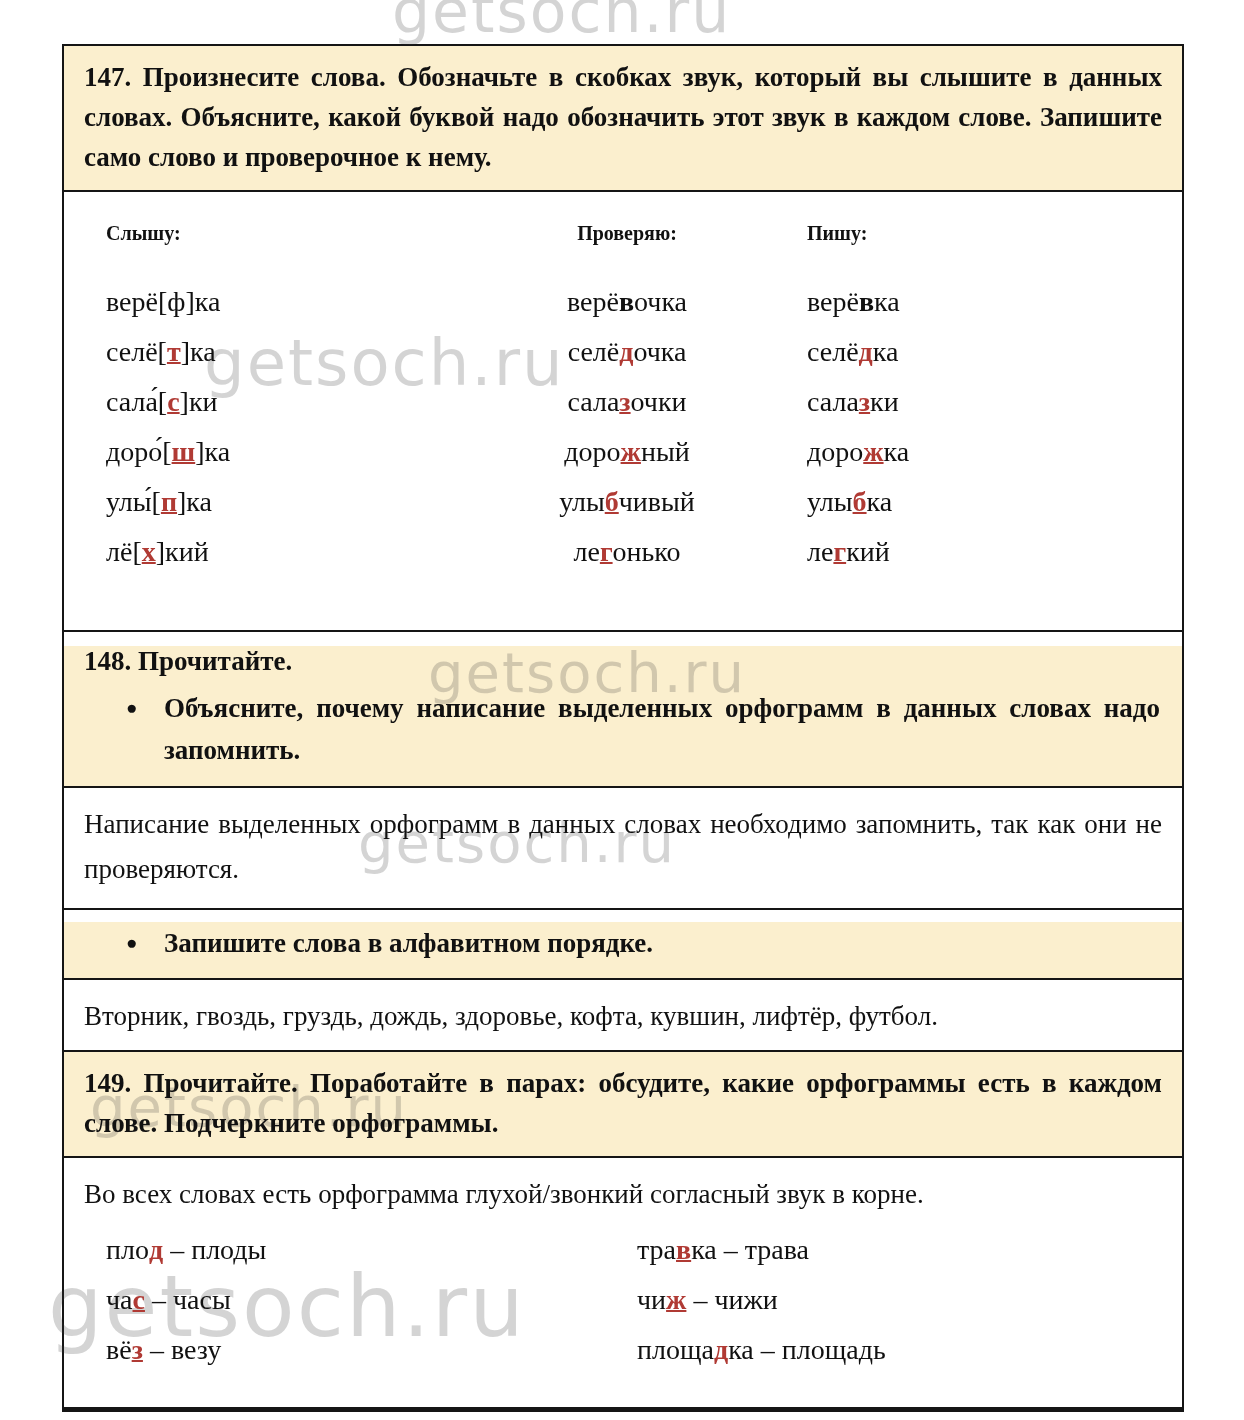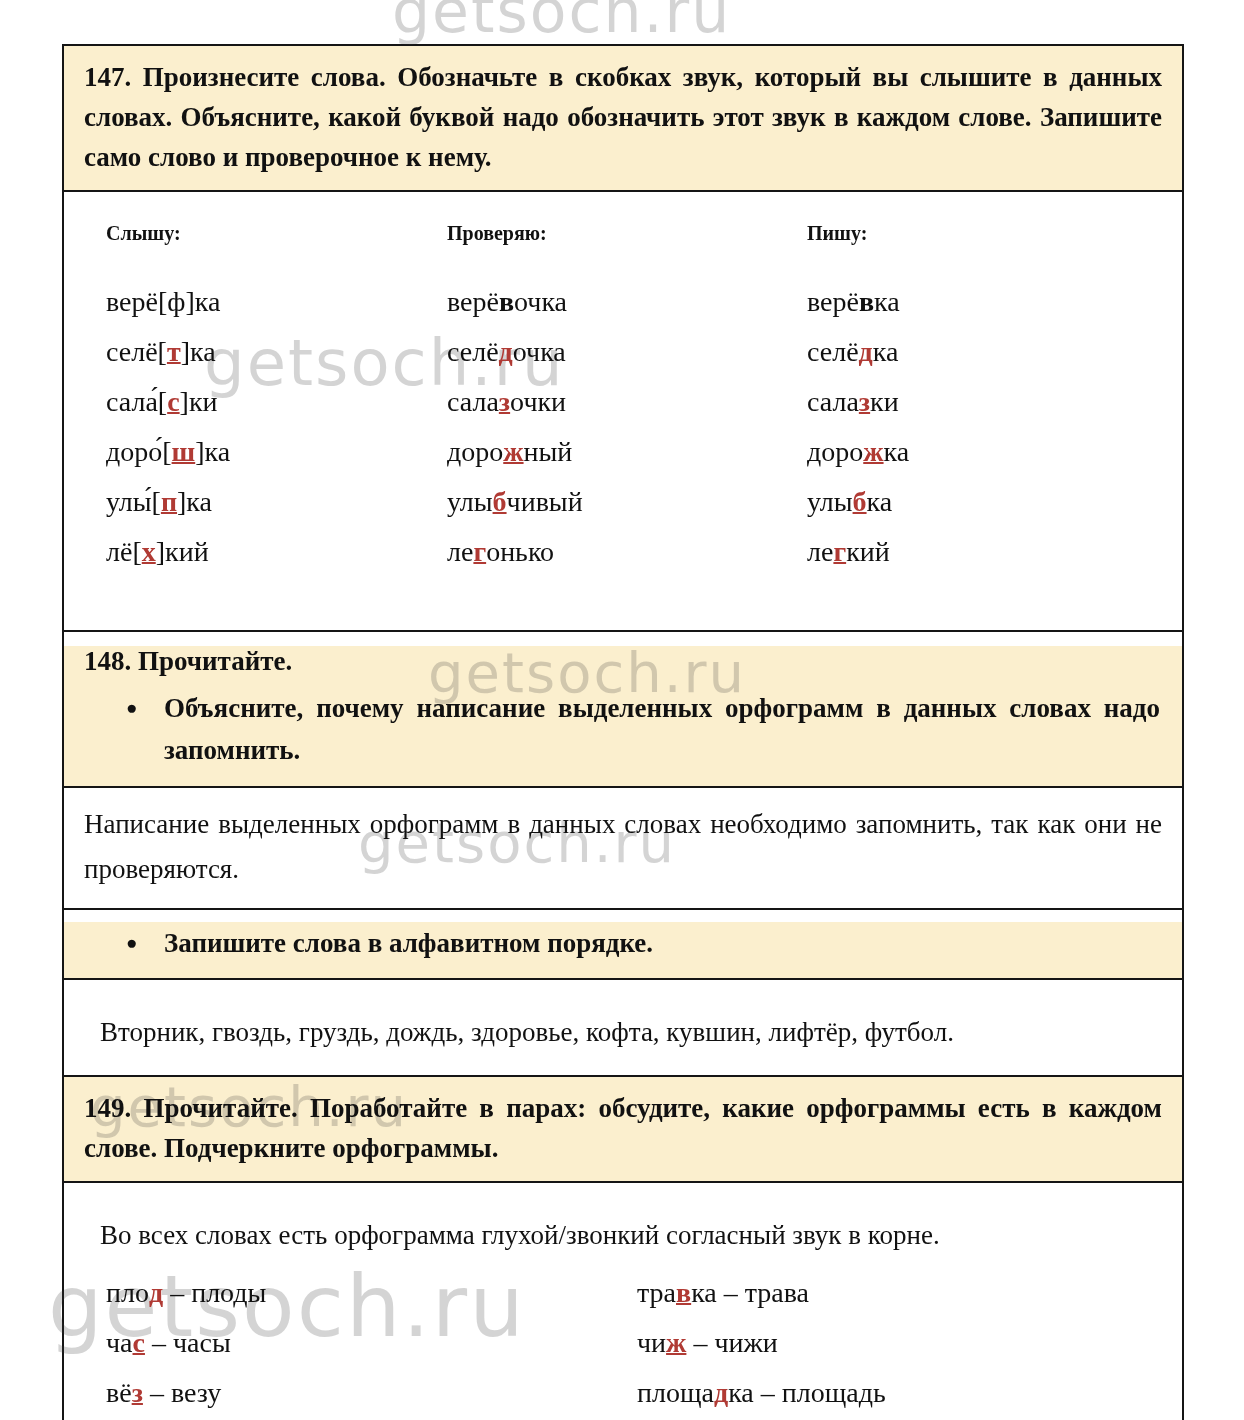--- a/index.html
+++ b/index.html
@@ -38,42 +38,42 @@
   .s2{min-height:440px;padding-top:30px;}
   .s3{min-height:142px;}
   .s4{min-height:122px;}
   .s5{min-height:58px;}
   .s6{min-height:72px;}
   .s7{min-height:100px;}
   .s8{min-height:252px;}
 
   .cols{display:flex;}
   .col-hear{width:363px;box-sizing:border-box;padding-left:22px;}
-  .col-check{width:360px;box-sizing:border-box;}
+  .col-check{width:360px;box-sizing:border-box;text-align:center;}
   .col-write{flex:1;box-sizing:border-box;}
   .tbl-head{font-weight:bold;font-size:20px;margin-bottom:42px;}
   .tbl-row{font-size:28px;margin-bottom:21px;line-height:29px;}
 
   .seg-hl{color:#b03a34;font-weight:bold;text-decoration:underline;text-decoration-thickness:2px;}
   .seg-b{font-weight:bold;}
 
   .title-line{font-weight:bold;font-size:27px;margin:14px 0 10px 0;}
   .bullet-item{
     display:flex;align-items:flex-start;
     margin-left:42px;margin-right:2px;
     font-weight:bold;font-size:27px;line-height:42px;
   }
   .bullet-dot{flex:0 0 auto;width:38px;font-size:19px;line-height:42px;}
   .bullet-body{flex:1;text-align:justify;}
 
   .answer-par{
     font-size:27px;line-height:45px;text-align:justify;
     margin:0;padding:14px 0 10px 0;
   }
-  .answer-line{font-size:27px;line-height:34px;margin:16px;padding:19px 0 10px 0;}
+  .answer-line{font-size:27px;line-height:34px;margin:0;padding:19px 0 10px 0;}
   .s5 .bullet-item{margin-top:12px;margin-bottom:10px;}
 
   .pairs{display:flex;margin-top:14px;}
   .pairs-col{box-sizing:border-box;}
   .pairs-left{width:553px;padding-left:22px;}
   .pairs-right{flex:1;}
   .pair-row{font-size:28px;line-height:30px;margin-bottom:20px;}
 
   .watermark{
     position:absolute;z-index:3;

